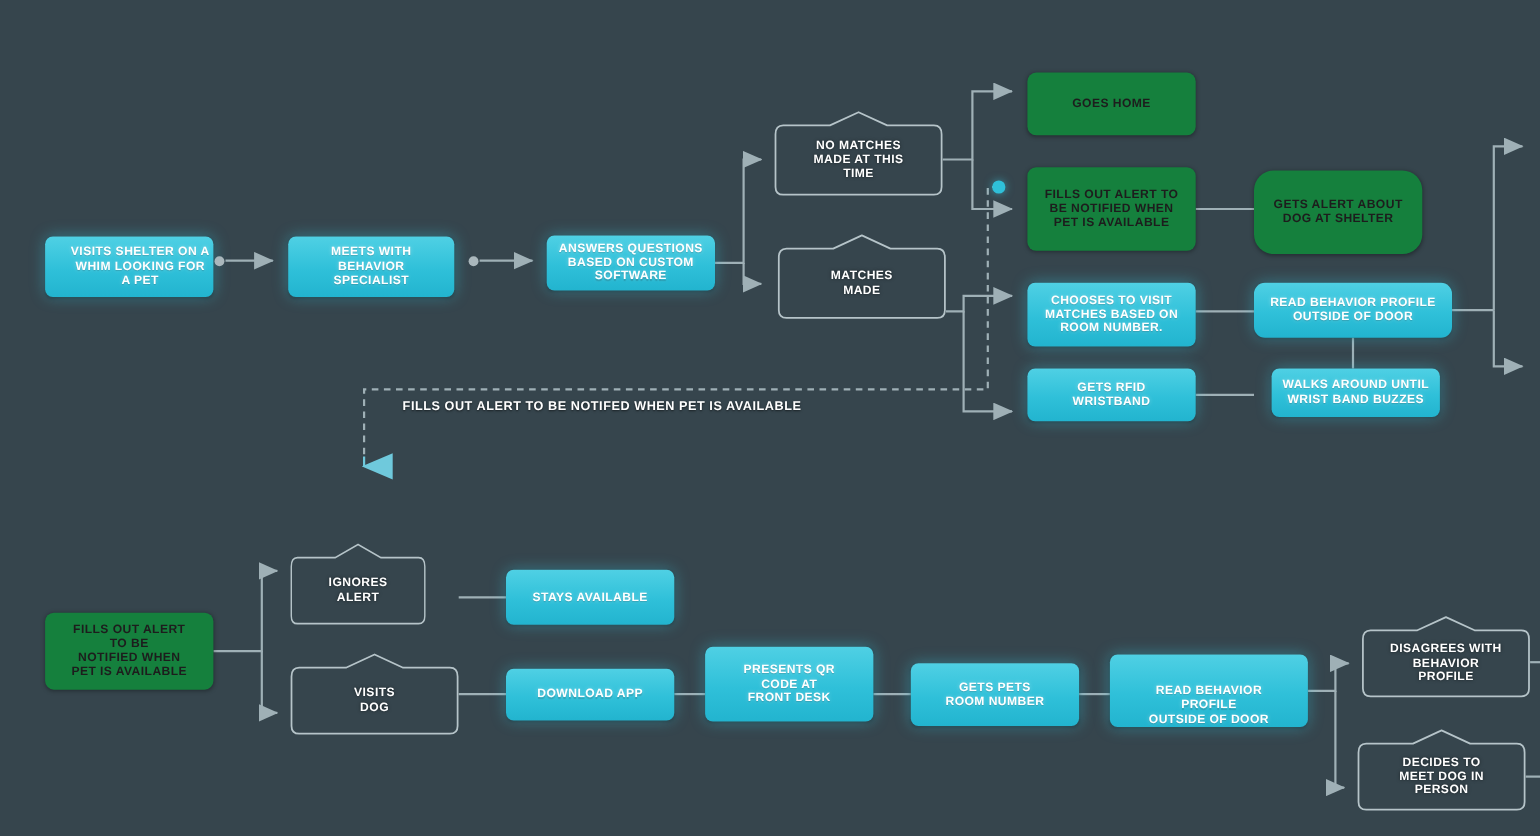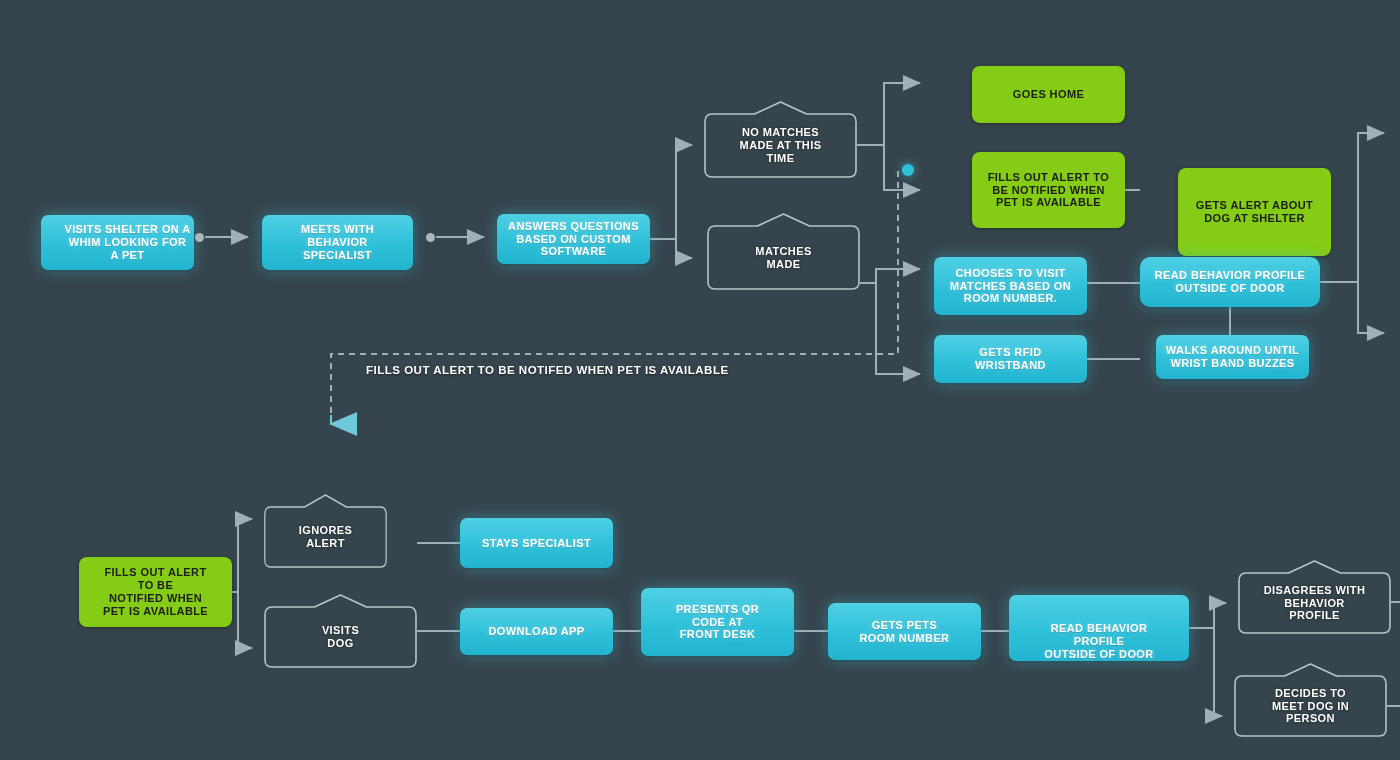--- a/index.html
+++ b/index.html
@@ -27,26 +27,25 @@
   .cyan{
     background:linear-gradient(180deg,#4fd0e4 0%,#2fc0d9 55%,#22b4cf 100%);
     color:#ffffff;
     border-radius:7px;
     text-shadow:0 0 4px rgba(255,255,255,.35), 0 1px 1px rgba(0,0,0,.18);
     box-shadow:0 0 14px rgba(60,200,225,.42), 0 1px 3px rgba(0,0,0,.30);
   }
 
   
   .white{
-    background:#84cc16;
+    background:#15803d;
     color:#1d1d1d;
     border-radius:8px;
     box-shadow:0 1px 4px rgba(0,0,0,.35);
     text-shadow:none;
-    margin-left:38px;
   }
 
   
   .notch{
     color:#ffffff;
     background:transparent;
     text-shadow:0 0 3px rgba(0,0,0,.55);
   }
   .notch .frame{
     position:absolute;left:0;top:0;width:100%;height:100%;
@@ -153,21 +152,21 @@
 MADE</div>
       </div>
       <div class="node white t11" style="left: 934px; top: 66px; width: 153px; height: 57px;">
         <span style="white-space: pre-line;">GOES HOME</span>
       </div>
       <div class="node white t11" style="left: 934px; top: 152px; width: 153px; height: 76px;">
         <span style="white-space: pre-line;">FILLS OUT ALERT TO
 BE NOTIFIED WHEN
 PET IS AVAILABLE</span>
       </div>
-      <div class="node white t11" style="left: 1140px; top: 168px; width: 153px; height: 88px;">
+      <div class="node white t11" style="left: 1140px; top: 155px; width: 153px; height: 76px; border-radius: 18px;">
         <span style="white-space: pre-line;">GETS ALERT ABOUT
 DOG AT SHELTER</span>
       </div>
       <div class="node cyan t11" style="left: 934px; top: 257px; width: 153px; height: 58px;">
         <span style="white-space: pre-line;">CHOOSES TO VISIT
 MATCHES BASED ON
 ROOM NUMBER.</span>
       </div>
       <div class="node cyan t11" style="left: 1140px; top: 257px; width: 180px; height: 50px; border-radius: 10px;">
         <span style="white-space: pre-line;">READ BEHAVIOR PROFILE
@@ -195,21 +194,21 @@
 ALERT</div>
       </div>
       <div class="node notch t11" style="left: 264px; top: 606px; width: 153px; height: 62px;">
         <svg class="frame" viewBox="0 0 153 62" preserveAspectRatio="none" style="overflow: visible;">
           <path d="M8,1 L50.5,1 L76.5,-11 L102.5,1 L145,1 Q152,1 152,9 L152,54 Q152,61 145,61 L8,61 Q1,61 1,54 L1,9 Q1,1 8,1 Z" fill="none" stroke="#b6c4c9" stroke-width="1.6" stroke-linejoin="round"></path>
         </svg>
         <div class="label" style="white-space: pre-line;">VISITS
 DOG</div>
       </div>
       <div class="node cyan t11" style="left: 460px; top: 518px; width: 153px; height: 50px;">
-        <span style="white-space: pre-line;">STAYS SPECIALIST</span>
+        <span style="white-space: pre-line;">STAYS AVAILABLE</span>
       </div>
       <div class="node cyan t11" style="left: 460px; top: 608px; width: 153px; height: 47px;">
         <span style="white-space: pre-line;">DOWNLOAD APP</span>
       </div>
       <div class="node cyan t11" style="left: 641px; top: 588px; width: 153px; height: 68px;">
         <span style="white-space: pre-line;">PRESENTS QR
 CODE AT
 FRONT DESK</span>
       </div>
       <div class="node cyan t11" style="left: 828px; top: 603px; width: 153px; height: 57px;">

